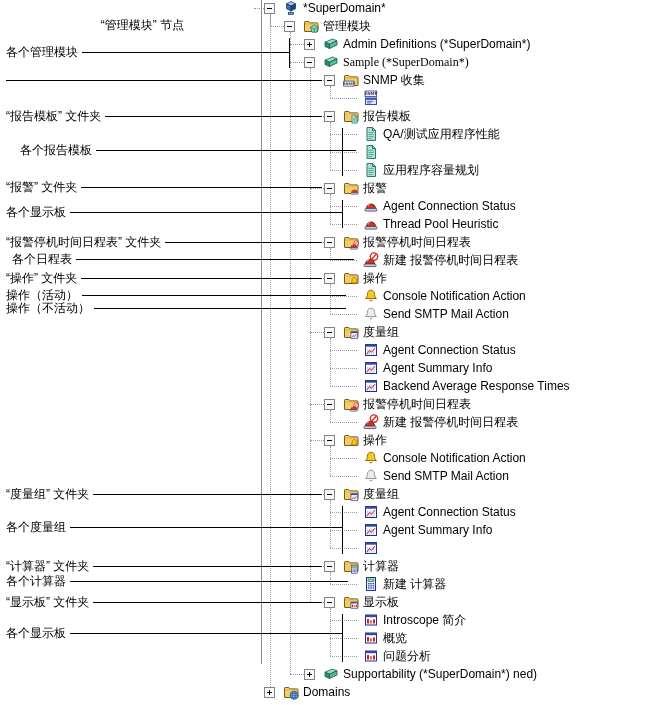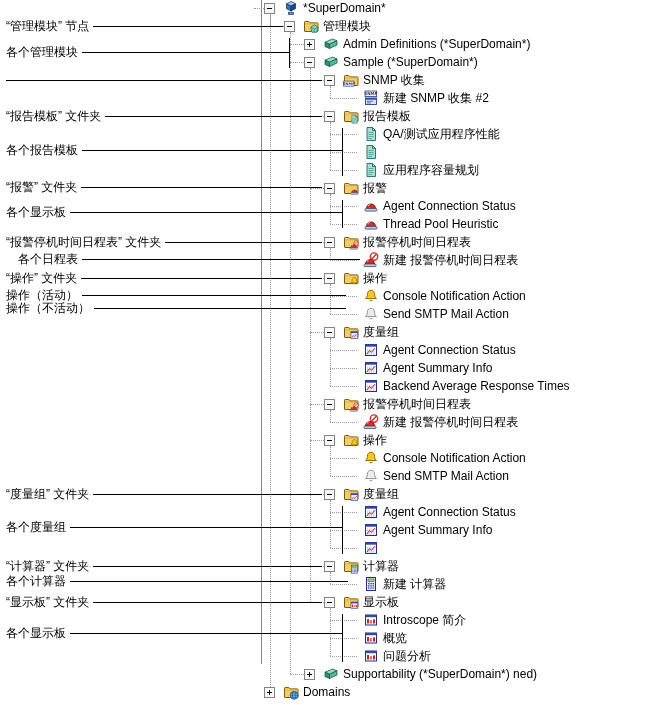--- a/index.html
+++ b/index.html
@@ -70,55 +70,55 @@
     <div class="guide-h" style="left: 330px; top: 548px; width: 27px;"></div>
     <div class="guide-v" style="left: 330px; top: 572px; height: 12px;"></div>
     <div class="guide-h" style="left: 310px; top: 566px; width: 14px;"></div>
     <div class="guide-h" style="left: 330px; top: 584px; width: 27px;"></div>
     <div class="guide-v" style="left: 330px; top: 608px; height: 48px;"></div>
     <div class="guide-h" style="left: 310px; top: 602px; width: 14px;"></div>
     <div class="guide-h" style="left: 330px; top: 620px; width: 27px;"></div>
     <div class="guide-h" style="left: 330px; top: 638px; width: 27px;"></div>
     <div class="guide-h" style="left: 330px; top: 656px; width: 27px;"></div>
     <div class="guide-h" style="left: 290px; top: 674px; width: 14px;"></div>
-    <div class="callout" style="left: 6px; top: 17px; width: 277px;">
+    <div class="callout" style="left: 6px; top: 17px; width: 277px; flex-direction: column;">
       <span class="lbl">“管理模块” 节点</span>
       <div class="line"></div>
     </div>
     <div class="callout" style="left: 6px; top: 43px; width: 283px;">
       <span class="lbl">各个管理模块</span>
       <div class="line"></div>
     </div>
     <div class="bracket" style="left: 289px; top: 38px; height: 30px;"></div>
     <div class="callout" style="left: 6px; top: 71px; width: 316px;">
       <div class="line"></div>
     </div>
     <div class="callout" style="left: 6px; top: 107px; width: 316px;">
       <span class="lbl">“报告模板” 文件夹</span>
       <div class="line"></div>
     </div>
-    <div class="callout" style="left: 6px; top: 141px; width: 336px; text-align: center;">
+    <div class="callout" style="left: 20px; top: 141px; width: 336px; text-align: center;">
       <span class="lbl">各个报告模板</span>
       <div class="line"></div>
     </div>
     <div class="bracket" style="left: 342px; top: 128px; height: 48px;"></div>
     <div class="callout" style="left: 6px; top: 178px; width: 316px;">
       <span class="lbl">“报警” 文件夹</span>
       <div class="line"></div>
     </div>
     <div class="callout" style="left: 6px; top: 203px; width: 336px;">
       <span class="lbl">各个显示板</span>
       <div class="line"></div>
     </div>
     <div class="bracket" style="left: 342px; top: 200px; height: 28px;"></div>
     <div class="callout" style="left: 6px; top: 233px; width: 316px;">
       <span class="lbl">“报警停机时间日程表” 文件夹</span>
       <div class="line"></div>
     </div>
-    <div class="callout" style="left: 18px; top: 250px; width: 342px;">
+    <div class="callout" style="left: 12px; top: 250px; width: 342px;">
       <span class="lbl">各个日程表</span>
       <div class="line"></div>
     </div>
     <div class="callout" style="left: 6px; top: 269px; width: 316px;">
       <span class="lbl">“操作” 文件夹</span>
       <div class="line"></div>
     </div>
     <div class="callout" style="left: 6px; top: 286px; width: 340px;">
       <span class="lbl">操作（活动）</span>
       <div class="line"></div>
@@ -196,21 +196,21 @@
     <div class="exp" style="left: 304px; top: 57px;">
       <div class="h"></div>
     </div>
     <div class="ticon" style="left: 323px; top: 54px;">
       <svg viewBox="0 0 16 16" xmlns="http://www.w3.org/2000/svg">
         <polygon points="2,6.2 9.5,3 14,4.8 6.5,8.2" fill="#9CDCC8" stroke="#145A4C" stroke-width=".8"></polygon>
         <polygon points="2,6.2 6.5,8.2 6.5,12.5 2,10.5" fill="#2F8F78" stroke="#145A4C" stroke-width=".8"></polygon>
         <polygon points="14,4.8 6.5,8.2 6.5,12.5 14,9" fill="#57B89C" stroke="#145A4C" stroke-width=".8"></polygon>
       </svg>
     </div>
-    <div class="tlabel" style="left: 343px; top: 53px;">Sample (*SuperDomain*)</div>
+    <div class="tlabel" style="left: 343px; top: 53px; font-family: Liberation Serif, serif;">Sample (*SuperDomain*)</div>
     <div class="exp" style="left: 324px; top: 75px;">
       <div class="h"></div>
     </div>
     <div class="ticon" style="left: 343px; top: 72px;">
       <svg viewBox="0 0 16 16" xmlns="http://www.w3.org/2000/svg">
         <path d="M1.5 13V4.2q0-.7.7-.7h3.6l1.3 1.4h7.2q.7 0 .7.7V13q0 .5-.5.5H2q-.5 0-.5-.5z" fill="#F2CC68" stroke="#7A5A10" stroke-width="1"></path>
         <path d="M1.8 6h13" stroke="#D8AE46" stroke-width=".7"></path>
         <g transform="translate(.2,8.2) scale(.9)">
           <rect x=".5" y="1" width="11.5" height="5.6" fill="#FFF6DC" stroke="#2A3C8C" stroke-width=".8"></rect>
           <text x="6.3" y="5.4" font-size="4" font-weight="bold" fill="#2A3C8C" text-anchor="middle" font-family="DejaVu Sans,sans-serif">SNMP</text>
@@ -222,21 +222,20 @@
       <svg viewBox="0 0 16 16" xmlns="http://www.w3.org/2000/svg">
         <rect x="2.5" y="8" width="11" height="6.5" fill="#D8E4F8" stroke="#2A3C8C" stroke-width=".9"></rect>
         <rect x="2.5" y="8" width="11" height="1.8" fill="#3C50B0"></rect>
         <path d="M4 11.3h6M4 12.9h4" stroke="#3C50B0" stroke-width=".8"></path>
         <g transform="translate(1.6,0)">
           <rect x=".5" y="1" width="11.5" height="5.6" fill="#FFF6DC" stroke="#2A3C8C" stroke-width=".8"></rect>
           <text x="6.3" y="5.4" font-size="4" font-weight="bold" fill="#2A3C8C" text-anchor="middle" font-family="DejaVu Sans,sans-serif">SNMP</text>
         </g>
       </svg>
     </div>
-    <div class="tlabel" style="left: 383px; top: 89px;">新建 SNMP 收集 #2</div>
     <div class="exp" style="left: 324px; top: 111px;">
       <div class="h"></div>
     </div>
     <div class="ticon" style="left: 343px; top: 108px;">
       <svg viewBox="0 0 16 16" xmlns="http://www.w3.org/2000/svg">
         <path d="M1.5 13V4.2q0-.7.7-.7h3.6l1.3 1.4h7.2q.7 0 .7.7V13q0 .5-.5.5H2q-.5 0-.5-.5z" fill="#F2CC68" stroke="#7A5A10" stroke-width="1"></path>
         <path d="M1.8 6h13" stroke="#D8AE46" stroke-width=".7"></path>
         <g transform="translate(6.4,6.2) scale(.62)">
           <path d="M4 1.5h5.5l3 3v10H4z" fill="#AADFD6" stroke="#1E6A5E" stroke-width=".9"></path>
           <path d="M9.5 1.5v3h3" fill="none" stroke="#1E6A5E" stroke-width=".9"></path>

